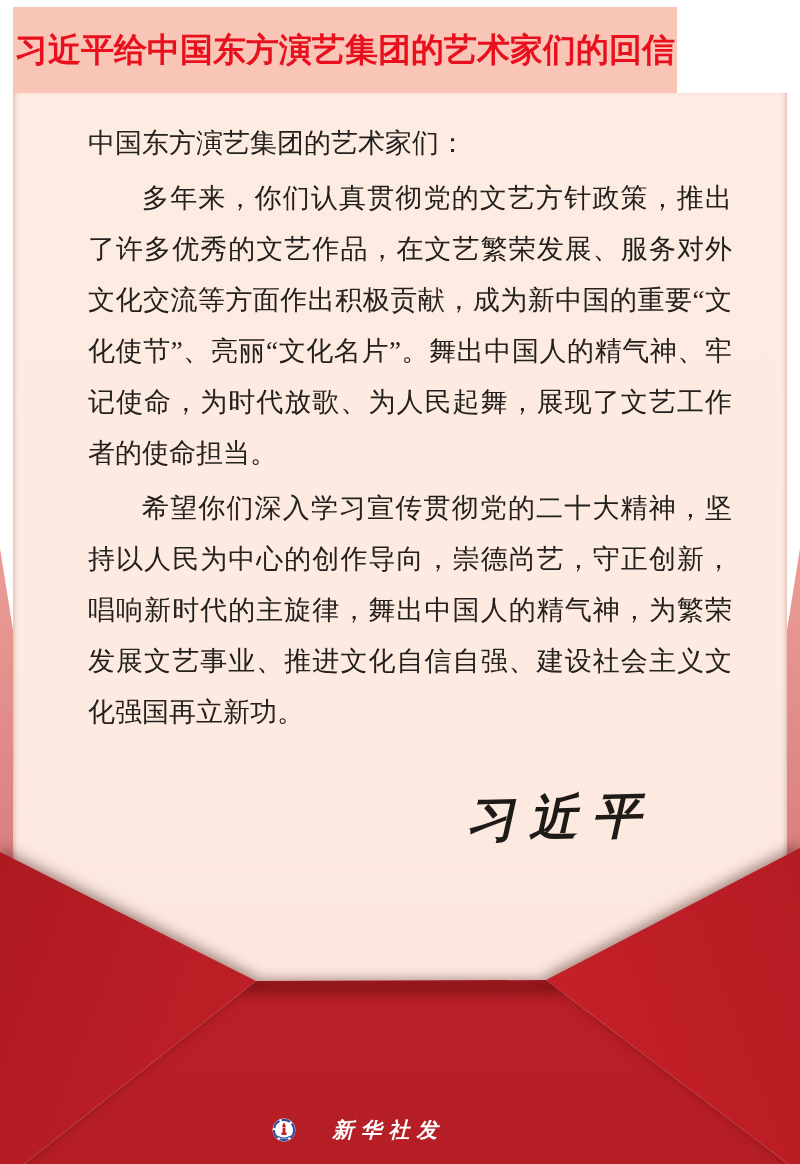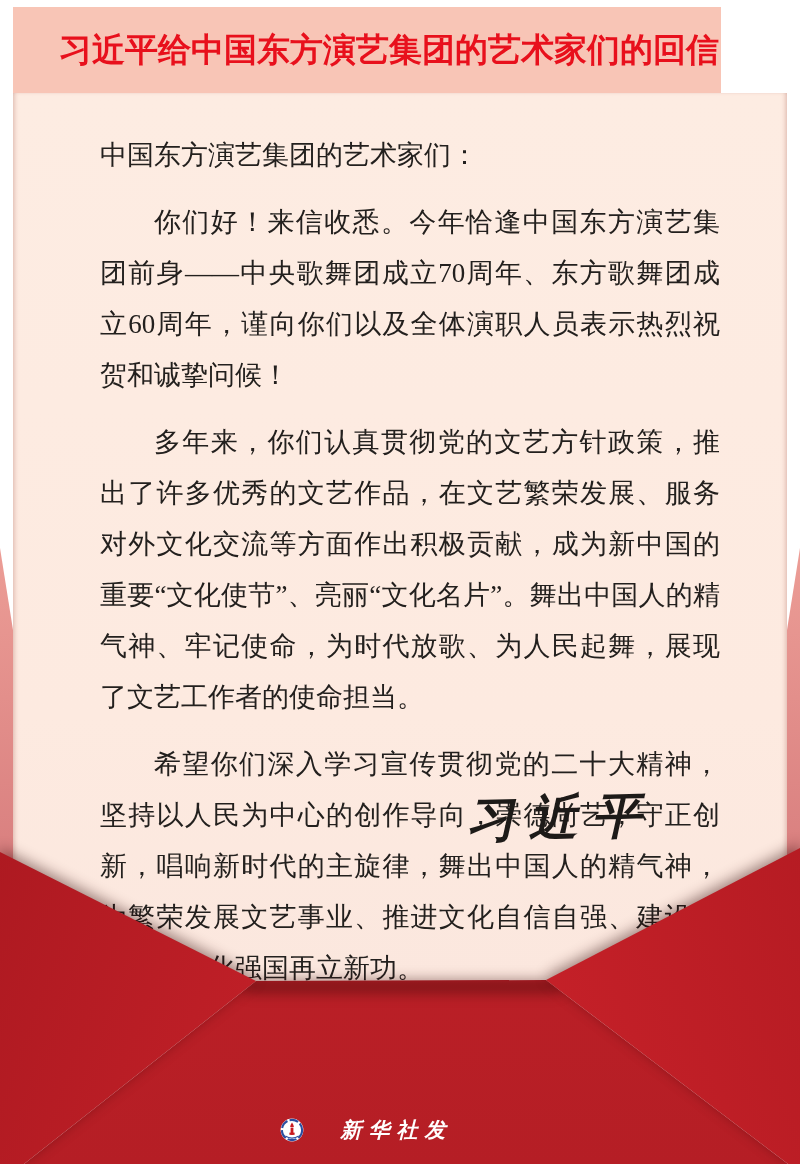--- a/index.html
+++ b/index.html
@@ -8,21 +8,21 @@
     width:800px;height:1164px;
     margin:0 auto;
     background:#ffffff;
     overflow:hidden;
     font-family:"Liberation Serif", serif;
   }
   
   .banner{
     position:absolute;left:13px;top:7px;width:664px;height:86px;
     background:#f8c5b6;
-    display:flex;align-items:center;justify-content:center;padding-left:44px;
+    display:flex;align-items:center;justify-content:center;
   }
   .banner-title{
     color:#e8101c;
     font-size:33px;
     font-weight:700;
     letter-spacing:0px;
     white-space:nowrap;
   }
   
   .paper{
@@ -31,21 +31,21 @@
     box-shadow:inset 4px 0 5px -3px rgba(190,130,120,.55),
                inset -4px 0 5px -3px rgba(190,130,120,.55);
   }
   .letter-text{
     padding:21px 51px 0 71px;
     color:#23201e;
     font-size:27px;
     line-height:51px;
     text-align:justify;
   }
-  .letter-text p{margin:16px;text-indent:2em;}
+  .letter-text p{margin:4px;text-indent:2em;}
   .letter-text .salutation{text-indent:0;}
   .sign-block{
     position:absolute;top:697px;left:367px;width:360px;
     text-align:center;color:#1d1a18;
   }
   .signature{
     font-size:49px;line-height:56px;font-weight:700;
     letter-spacing:14px;
     font-style:italic;
     transform:rotate(-1.5deg);
@@ -82,21 +82,21 @@
   .flap-left{
     clip-path:polygon(0 852px,256px 981px,24px 1164px,0 1164px);
     background:linear-gradient(110deg,#9d141b 0%,#c22028 55%,#d0272d 100%);
   }
   .flap-right{
     clip-path:polygon(800px 848px,546px 980px,788px 1164px,800px 1164px);
     background:linear-gradient(250deg,#a8171e 0%,#c72129 55%,#d6272d 100%);
   }
   
   .credit{
-    position:absolute;left:12px;top:1116px;width:708px;
+    position:absolute;left:4px;top:1116px;width:708px;
     display:flex;align-items:center;justify-content:center;gap:30px;
   }
   .credit-logo{width:24px;height:24px;flex:0 0 auto;}
   .credit-text{
     color:#ffffff;font-size:21px;letter-spacing:7px;
     font-style:italic;font-weight:700;
     text-indent:7px;
   }
 </style>
 </head>
@@ -104,21 +104,20 @@
 
 <div class="page">
 
   <div class="banner">
     <div class="banner-title">习近平给中国东方演艺集团的艺术家们的回信</div>
   </div>
 
   <div class="paper">
     <div class="letter-text">
       <p class="salutation">中国东方演艺集团的艺术家们：</p>
-      <p>你们好！来信收悉。今年恰逢中国东方演艺集团前身——中央歌舞团成立70周年、东方歌舞团成立60周年，谨向你们以及全体演职人员表示热烈祝贺和诚挚问候！</p>
       <p>多年来，你们认真贯彻党的文艺方针政策，推出了许多优秀的文艺作品，在文艺繁荣发展、服务对外文化交流等方面作出积极贡献，成为新中国的重要“文化使节”、亮丽“文化名片”。舞出中国人的精气神、牢记使命，为时代放歌、为人民起舞，展现了文艺工作者的使命担当。</p>
       <p>希望你们深入学习宣传贯彻党的二十大精神，坚持以人民为中心的创作导向，崇德尚艺，守正创新，唱响新时代的主旋律，舞出中国人的精气神，为繁荣发展文艺事业、推进文化自信自强、建设社会主义文化强国再立新功。</p>
     </div>
     <div class="sign-block">
       <div class="signature">习近平</div>
     </div>
   </div>
 
   <div class="wedge wedge-left"></div>
   <div class="wedge wedge-right"></div>

